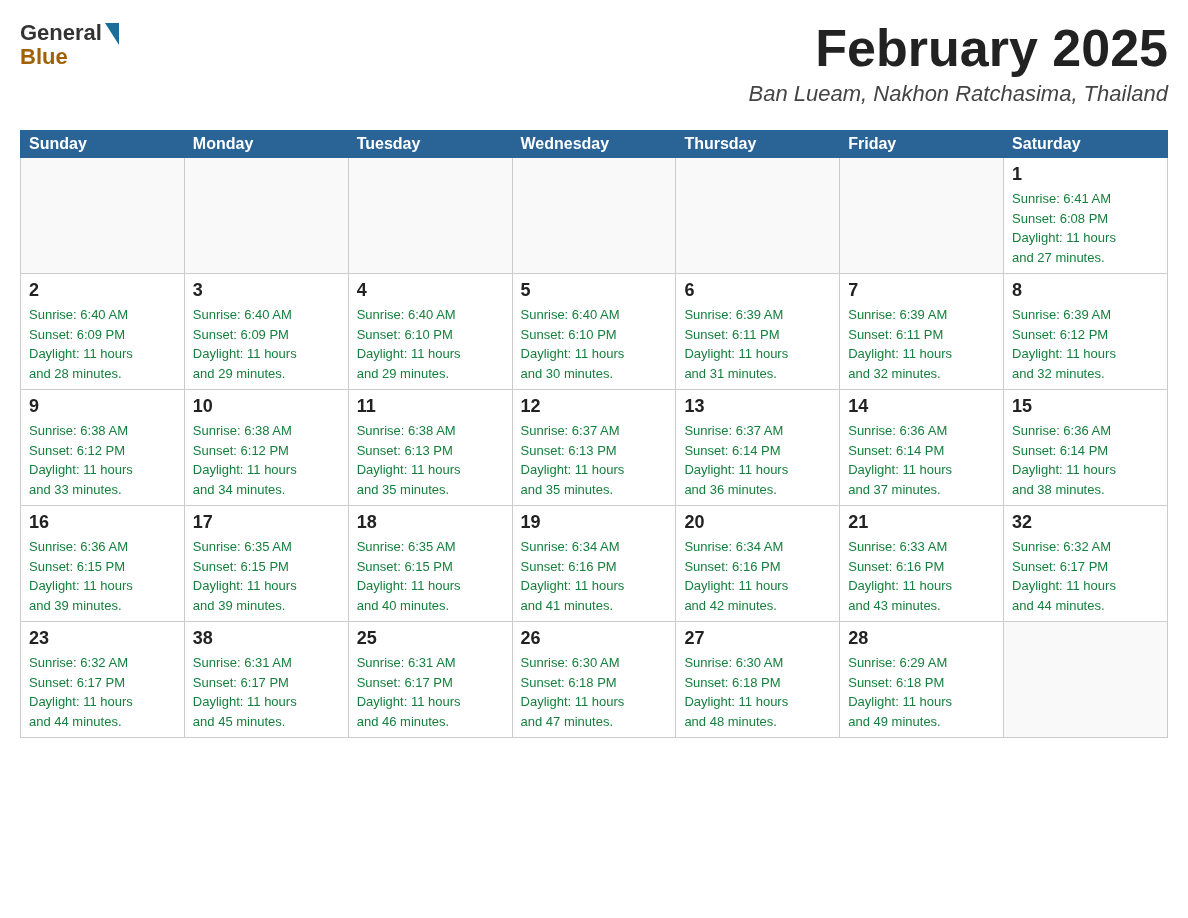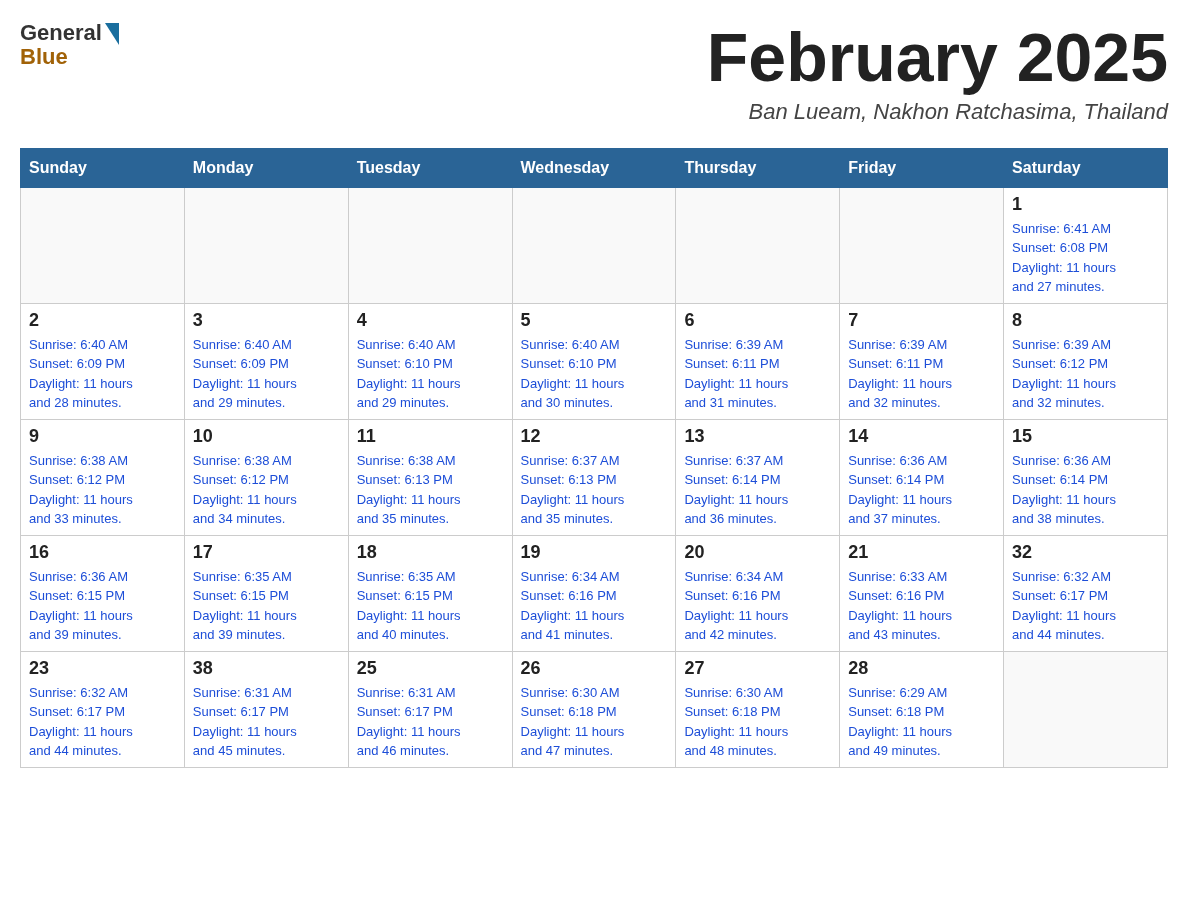--- a/index.html
+++ b/index.html
@@ -40,42 +40,42 @@
     .logo-blue {
       font-size: 22px;
       font-weight: bold;
       color: #a16207;
       margin-top: -2px;
     }
     .title-block {
       text-align: right;
     }
     .calendar-title {
-      font-size: 68px;
+      font-size: 52px;
       font-weight: bold;
       color: #222;
       line-height: 1.1;
     }
     .calendar-subtitle {
       font-size: 22px;
       color: #444;
       margin-top: 4px;
       font-style: italic;
     }
     .calendar-table {
       width: 100%;
       border-collapse: collapse;
       margin-top: 8px;
     }
     .calendar-table th {
       background-color: #2a6496;
       color: #fff;
       font-size: 16px;
       font-weight: bold;
-      padding: 10px 8px;
+      padding: 4px 8px;
       text-align: left;
       border: 1px solid #2a6496;
     }
     .calendar-table td {
       vertical-align: top;
       border: 1px solid #ccc;
       padding: 6px 8px;
       width: 14.28%;
       min-height: 110px;
       font-size: 13px;
@@ -83,21 +83,21 @@
     }
     .day-number {
       font-size: 18px;
       font-weight: bold;
       color: #222;
       display: block;
       margin-bottom: 4px;
     }
     .day-info {
       font-size: 13px;
-      color: #1d4ed8;
+      color: #15803d;
       line-height: 1.5;
     }
     .empty-cell {
       background: #f9f9f9;
     }
     tr td {
       height: 115px;
     }
   </style>
 </head>

